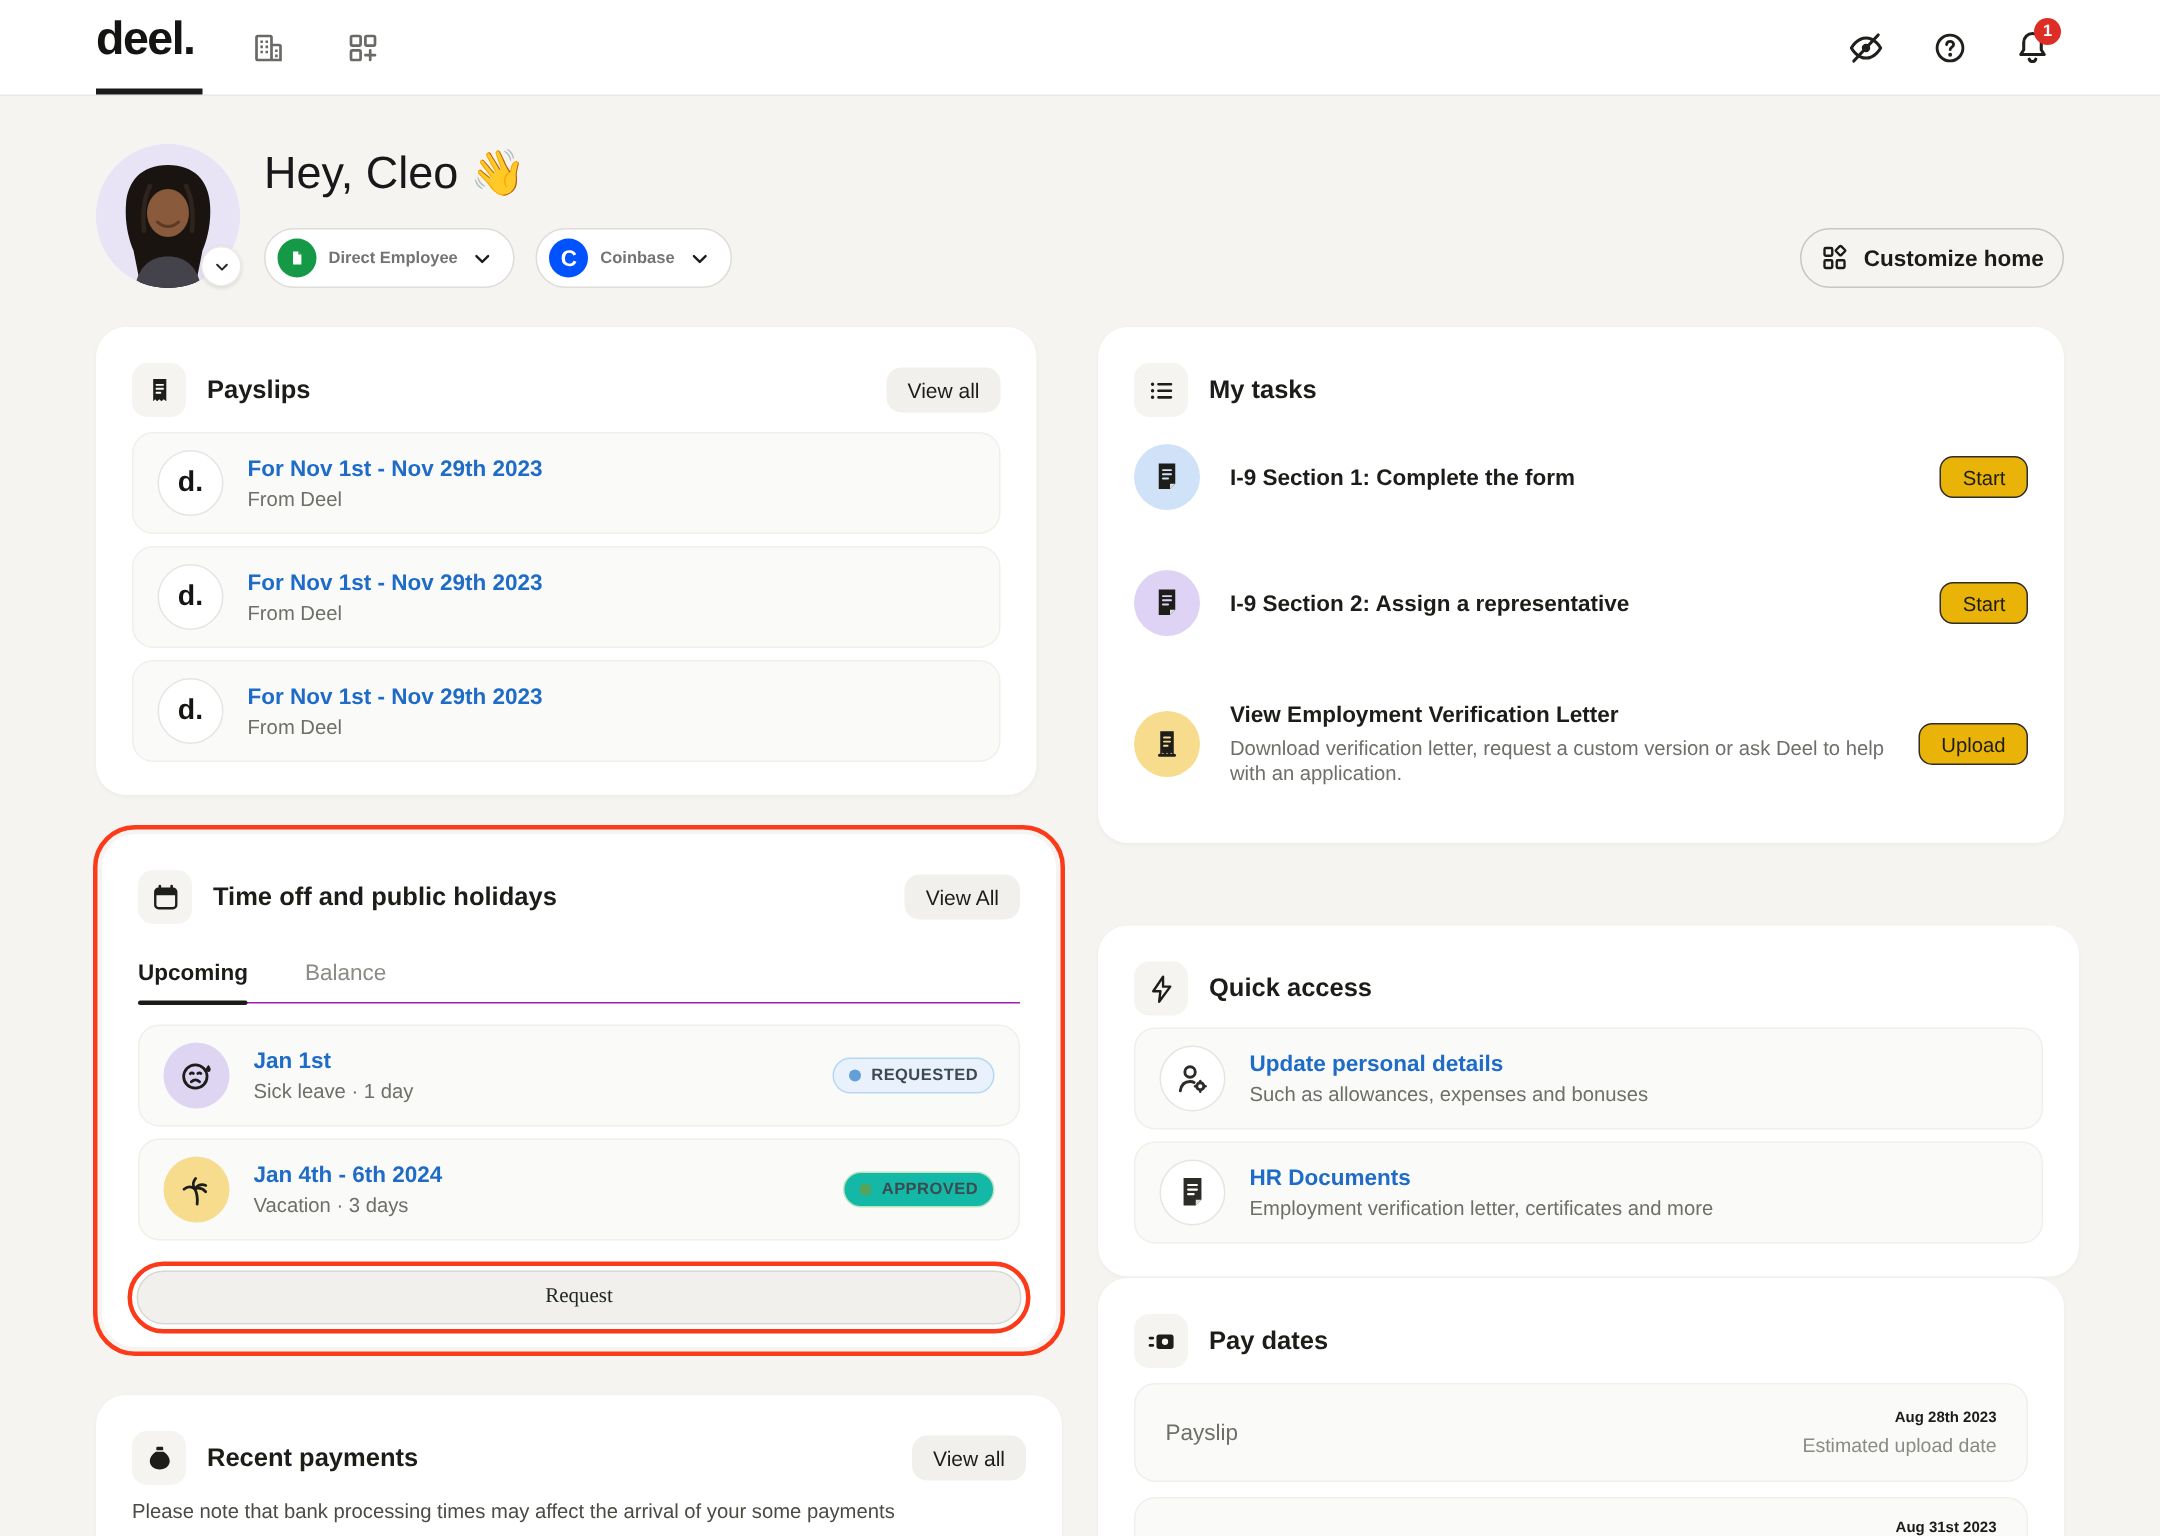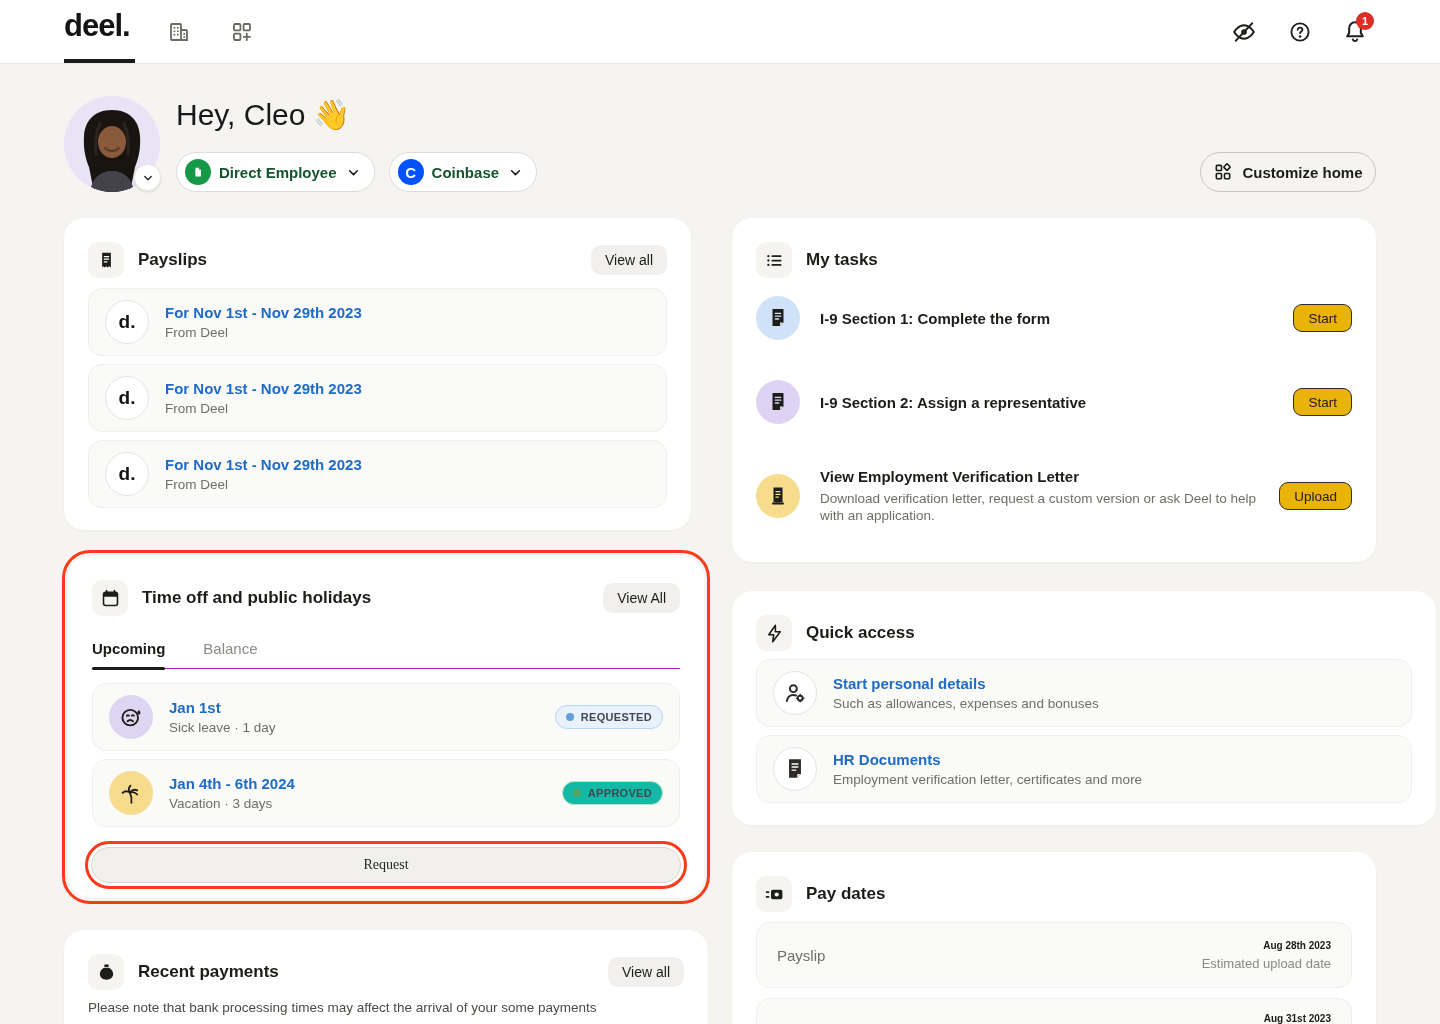--- a/index.html
+++ b/index.html
@@ -34,21 +34,21 @@
             display:flex; align-items:center; justify-content:center; color:#2a2a27; cursor:pointer; }
   .avatar-chevron svg { width:14px; height:14px; }
   .greeting { position:absolute; left:176px; top:97px; font-size:30px; font-weight:400; color:#18181b; }
   .pills { position:absolute; left:176px; top:152px; display:flex; gap:14px; }
   .pill { height:40px; background:#fff; border:1px solid #dddcd8; border-radius:20px;
           display:flex; align-items:center; gap:8px; padding:0 12px 0 8px; cursor:pointer; }
   .pill-circle { width:26px; height:26px; border-radius:50%; display:flex; align-items:center; justify-content:center; }
   .pill-circle.green { background:#159947; }
   .pill-circle.blue  { background:#0052ff; color:#fff; font-size:15px; font-weight:800; }
   .pill-circle svg { width:14px; height:14px; }
-  .pill-label { font-size:15px; font-weight:700; color:#14532d; }
+  .pill-label { font-size:11px; font-weight:700; color:#737373; }
   .pill .chev { width:17px; height:17px; color:#1c1c19; }
   .pill .chev svg { width:100%; height:100%; }
   .customize-btn { position:absolute; left:1200px; top:152px; width:176px; height:40px;
           border:1px solid #c7c6c2; border-radius:20px; background:transparent;
           display:flex; align-items:center; justify-content:center; gap:9px;
           font-size:15px; font-weight:700; color:#1b1b18; cursor:pointer; }
   .customize-btn svg { width:20px; height:20px; }
 
   
   .card { position:absolute; background:#fff; border-radius:20px; padding:24px;
@@ -118,21 +118,21 @@
   .task-circle.blue { background:#cfe2f8; }
   .task-circle.purple { background:#ded3f4; }
   .task-circle.yellow { background:#f7dc8e; }
   .task-body { margin-left:20px; max-width:440px; }
   .task-title { font-size:15px; font-weight:700; color:#1c1c19; }
   .task-desc { font-size:13.5px; color:#6f6e69; margin-top:6px; line-height:1.25; }
   .outline-btn { margin-left:auto; height:28px; padding:0 14px; border:1px solid #2e2d2a; border-radius:9px;
           background:#eab308; font-size:13.5px; color:#1d1d1a; cursor:pointer; font-family:inherit; flex:none; }
 
   
-  .card.quick { left:732px; top:591px; width:704px; height:234px; }
+  .card.quick { left:732px; top:617px; width:654px; height:234px; }
   .quick .list { margin-top:8px; }
 
   
   .card.paydates { left:732px; top:852px; width:644px; height:220px; }
   .paydates .list { margin-top:10px; }
   .pd-row { height:66px; border-radius:14px; background:#fafaf9; border:1px solid #f0efeb;
           display:flex; align-items:center; padding:0 20px; margin-bottom:10px; }
   .pd-label { font-size:15px; color:#6f6e69; }
   .pd-right { margin-left:auto; text-align:right; }
   .pd-date { font-size:10px; font-weight:700; color:#1b1b18; }
@@ -426,21 +426,21 @@
       <div class="item">
         <div class="item-circle white">
           <svg viewBox="0 0 24 24" fill="none" stroke="currentColor" stroke-width="1.8" stroke-linecap="round">
             <circle cx="10.5" cy="8" r="3.2"></circle>
             <path d="M4.5 19.5c.6-3.6 2.9-5.7 6-5.7.9 0 1.8.2 2.5.6"></path>
             <circle cx="16.8" cy="16.8" r="2.2"></circle>
             <path d="M16.8 13.5v1.1M16.8 19v1.1M13.5 16.8h1.1M19 16.8h1.1" stroke-width="1.5"></path>
           </svg>
         </div>
         <div class="item-text">
-          <div class="item-title">Start personal details</div>
+          <div class="item-title">Update personal details</div>
           <div class="item-sub">Such as allowances, expenses and bonuses</div>
         </div>
       </div>
       <div class="item">
         <div class="item-circle white">
           <svg viewBox="0 0 24 24">
               <path fill="currentColor" d="M6.5 3h11v13.5L14 20H6.5z"></path>
               <path d="M9.3 7.4h5.4M9.3 10.2h5.4M9.3 13h3.4" stroke="#fff" stroke-width="1.3" stroke-linecap="round"></path>
               <path d="M17.5 16.5 14 20v-3.5z" fill="#fff" opacity=".85"></path>
             </svg>

